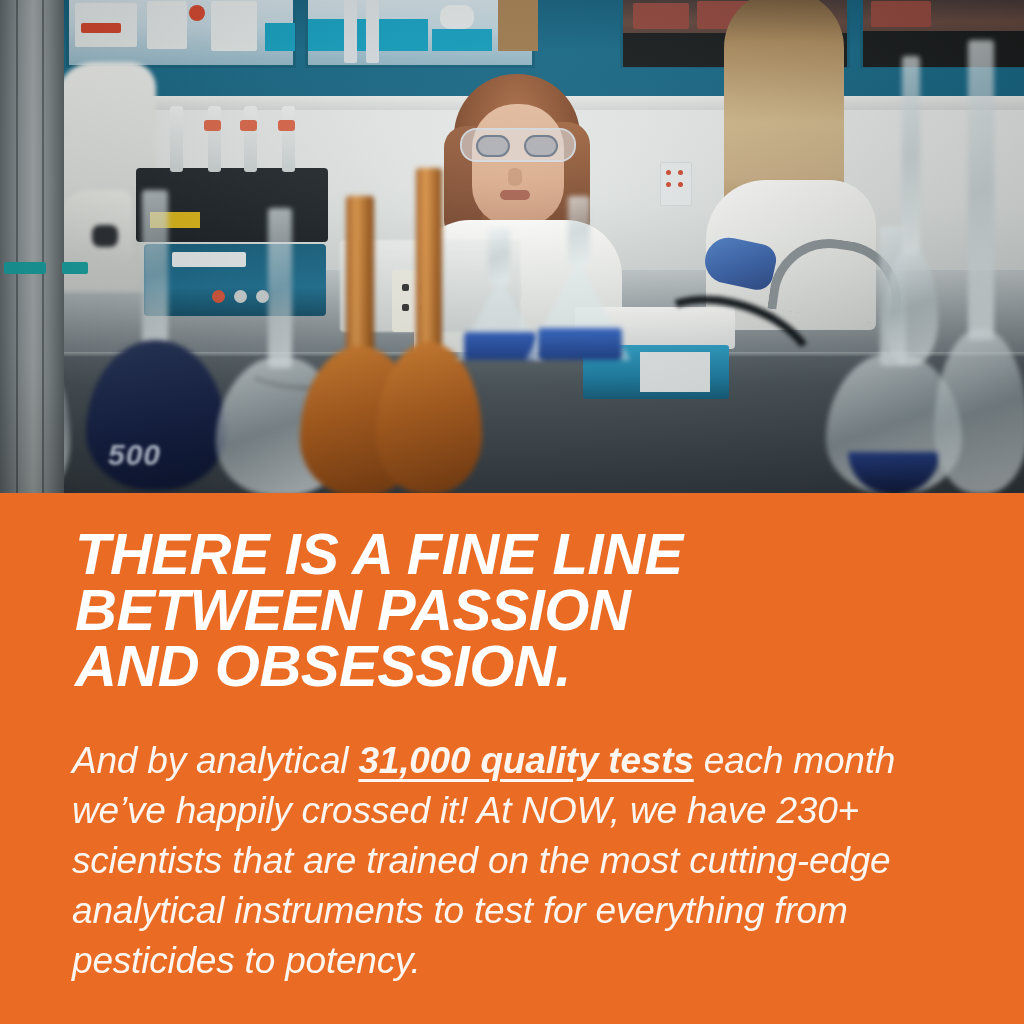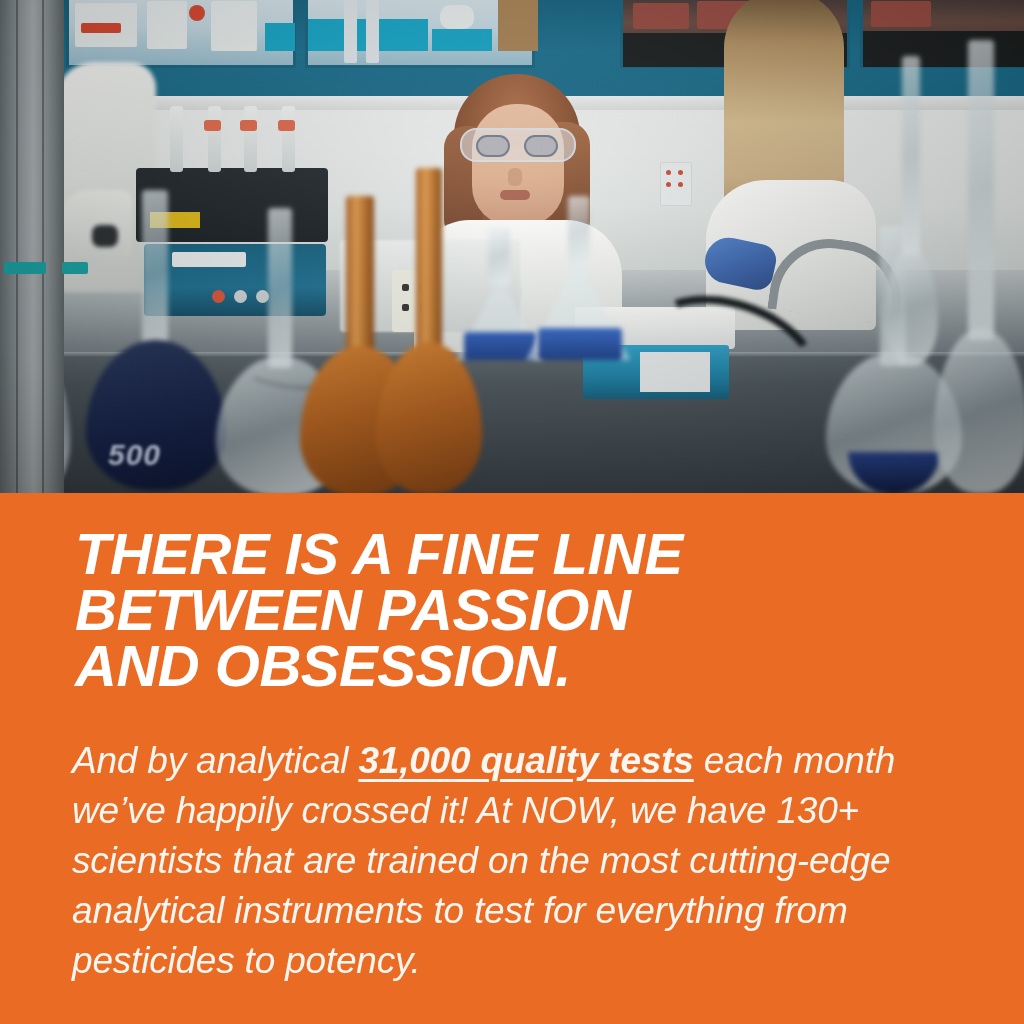--- a/index.html
+++ b/index.html
@@ -449,16 +449,16 @@
   </div>
 
   <div class="orange" style="background: rgb(233, 107, 36);">
 
     <div class="headline" style="color: rgb(255, 255, 255);">
       <span class="hl-line">THERE IS A FINE LINE</span>
       <span class="hl-line">BETWEEN PASSION</span>
       <span class="hl-line">AND OBSESSION.</span>
     </div>
 
-    <p class="body-copy" style="color: rgb(253, 246, 240);"><span>And by analytical </span><span class="hl-strong">31,000 quality tests</span><span> each month we’ve happily crossed it! At NOW, we have 130+ scientists that are trained on the most cutting-edge analytical instruments to test for everything from pesticides to potency.</span></p>
+    <p class="body-copy" style="color: rgb(253, 246, 240);"><span>And by analytical </span><span class="hl-strong">31,000 quality tests</span><span> each month we’ve happily crossed it! At NOW, we have 230+ scientists that are trained on the most cutting-edge analytical instruments to test for everything from pesticides to potency.</span></p>
 
   </div>
 </div>
 
 </body></html>

